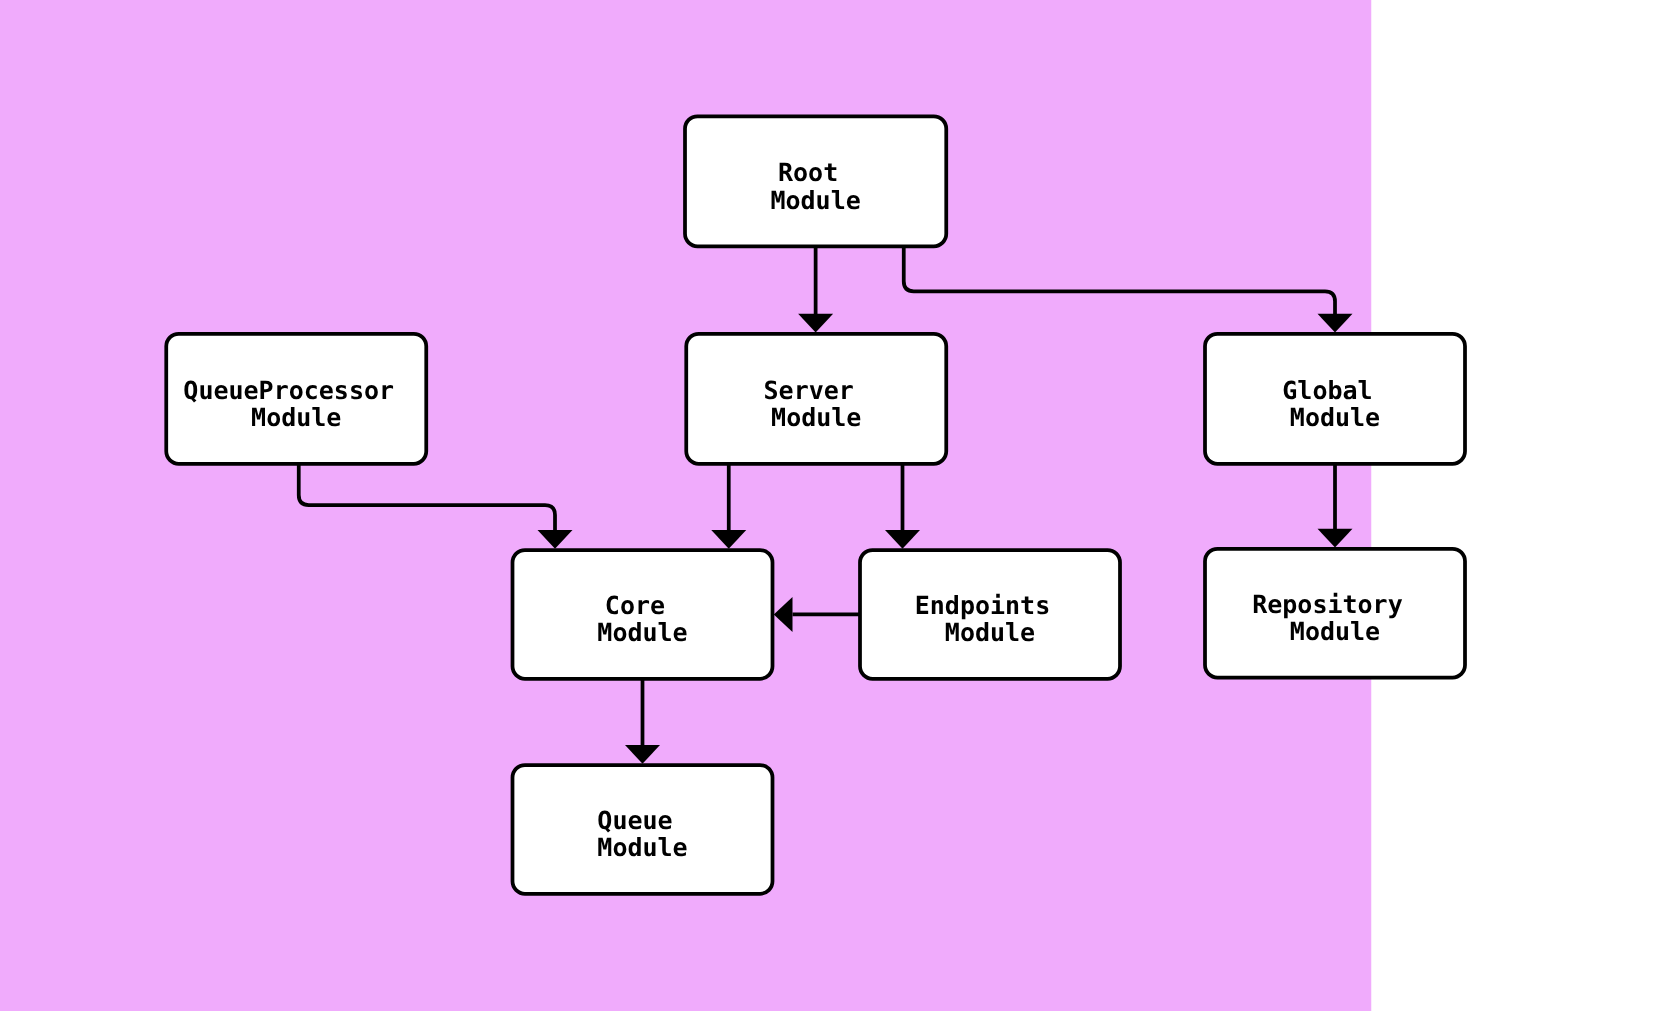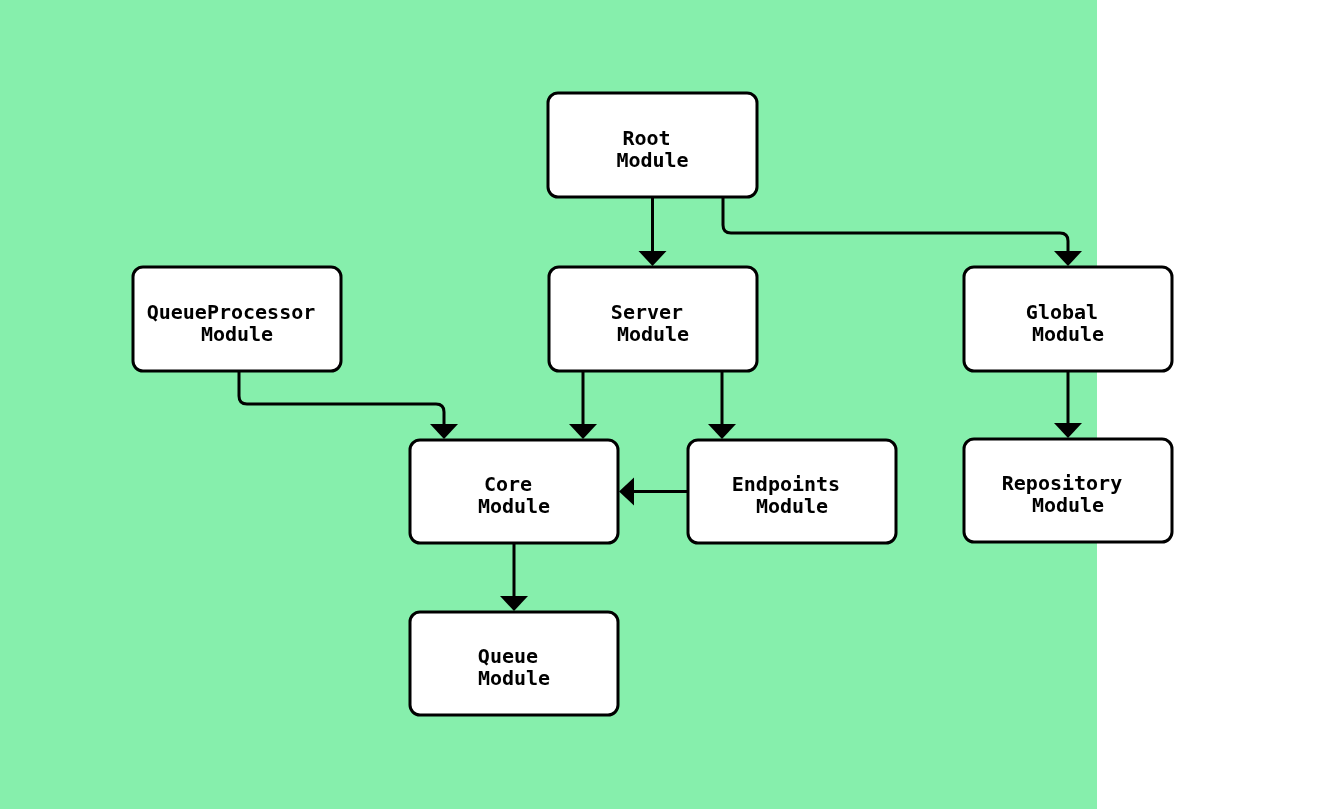--- a/index.html
+++ b/index.html
@@ -7,21 +7,21 @@
     padding: 0;
     background: #ffffff;
     width: 1337px;
     height: 809px;
     overflow: hidden;
   }
   .diagram-stage {
     position: relative;
     width: 1097px;
     height: 809px;
-    background: #86efac;
+    background: #f0abfc;
   }
   svg text {
     font-family: "DejaVu Sans Mono", "Liberation Mono", monospace;
     font-weight: bold;
     font-size: 20px;
     fill: #000000;
   }
   .node-rect {
     fill: #ffffff;
     stroke: #000000;

